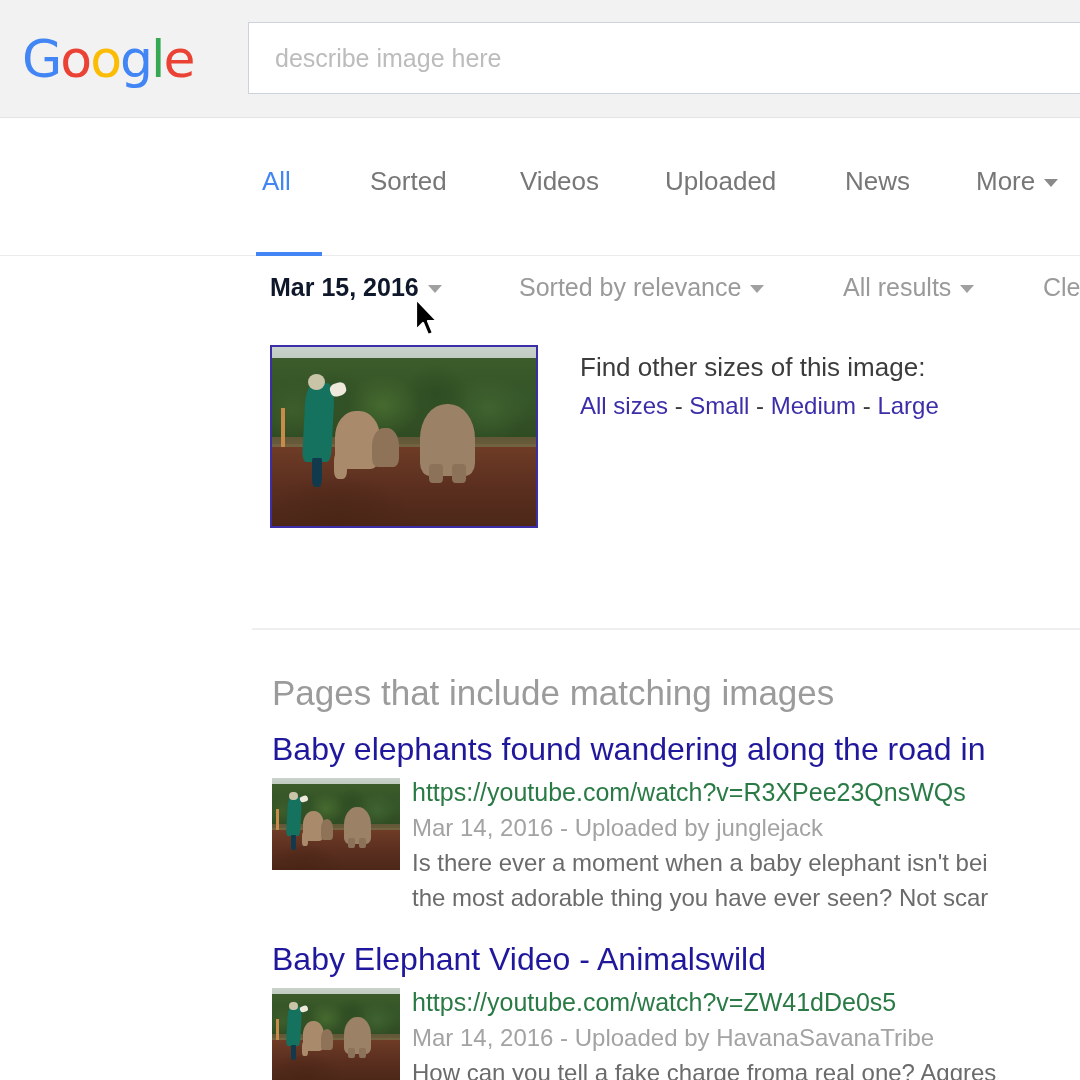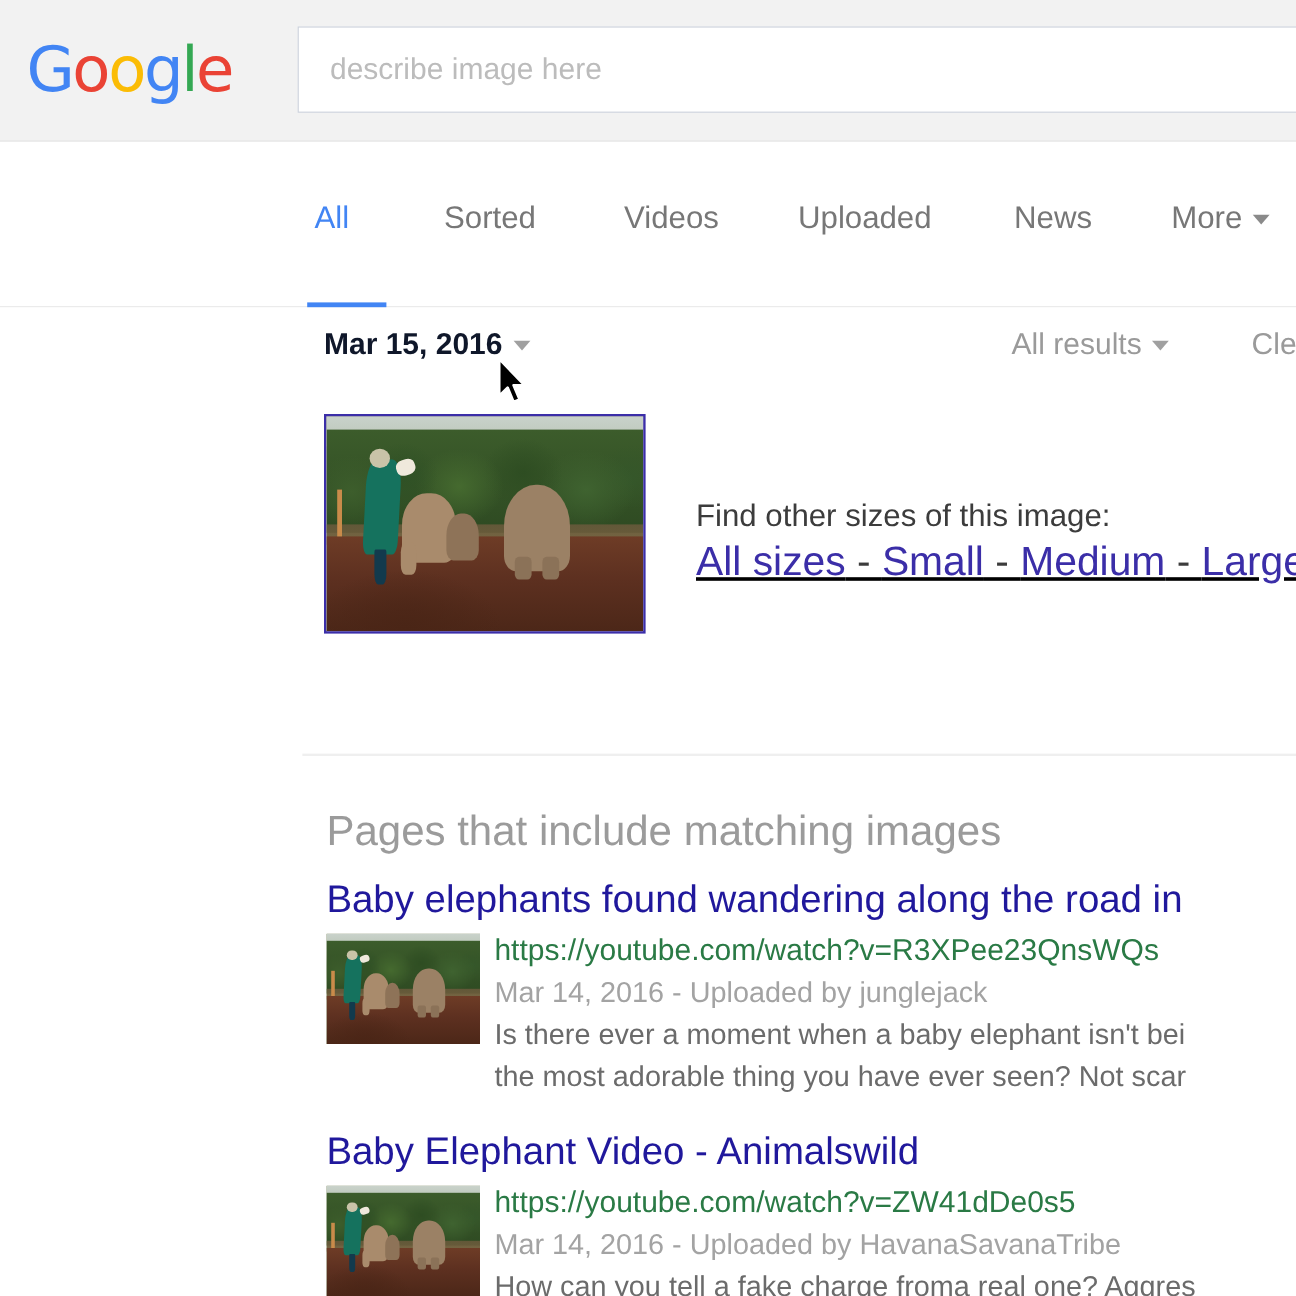--- a/index.html
+++ b/index.html
@@ -146,22 +146,22 @@
 
   
   .main-thumb {
     position: absolute; left: 270px; top: 345px;
     width: 268px; height: 183px;
     border: 2px solid #3b2ea8;
     overflow: hidden;
   }
   .info { position: absolute; left: 580px; top: 348px; width: 470px; }
   .info-label { font-size: 26px; color: #3c3c3c; line-height: 38px; white-space: nowrap; }
-  .info-sizes { margin-top: 62px; }
-  .sizes-links { font-size: 34px; line-height: 40px; white-space: nowrap; text-decoration: underline; }
+  .info-sizes { }
+  .sizes-links { font-size: 24px; line-height: 40px; white-space: nowrap; }
   .sizes-links a { color: #3b2ea8; text-decoration: none; }
   .sizes-links .sep { color: #3c3c3c; }
 
   
   .divider {
     position: absolute; left: 252px; top: 628px;
     width: 828px; height: 2px; background: #efefef;
   }
 
   
@@ -219,20 +219,23 @@
   <div class="tab" style="left:976px">
     <span>More</span><i class="caret"></i>
   </div>
 
   <div class="tab-underline"></div>
 </div>
 
 <div class="filters">
   <div class="filter dark" style="left:270px">
     <span>Mar 15, 2016</span><i class="caret"></i>
+  </div>
+  <div class="filter" style="left:519px">
+    <span>Sorted by relevance</span><i class="caret"></i>
   </div>
   <div class="filter" style="left:843px">
     <span>All results</span><i class="caret"></i>
   </div>
   <div class="filter" style="left:1043px">
     <span>Cle</span>
   </div>
 </div>
 
 <div class="cursor">

